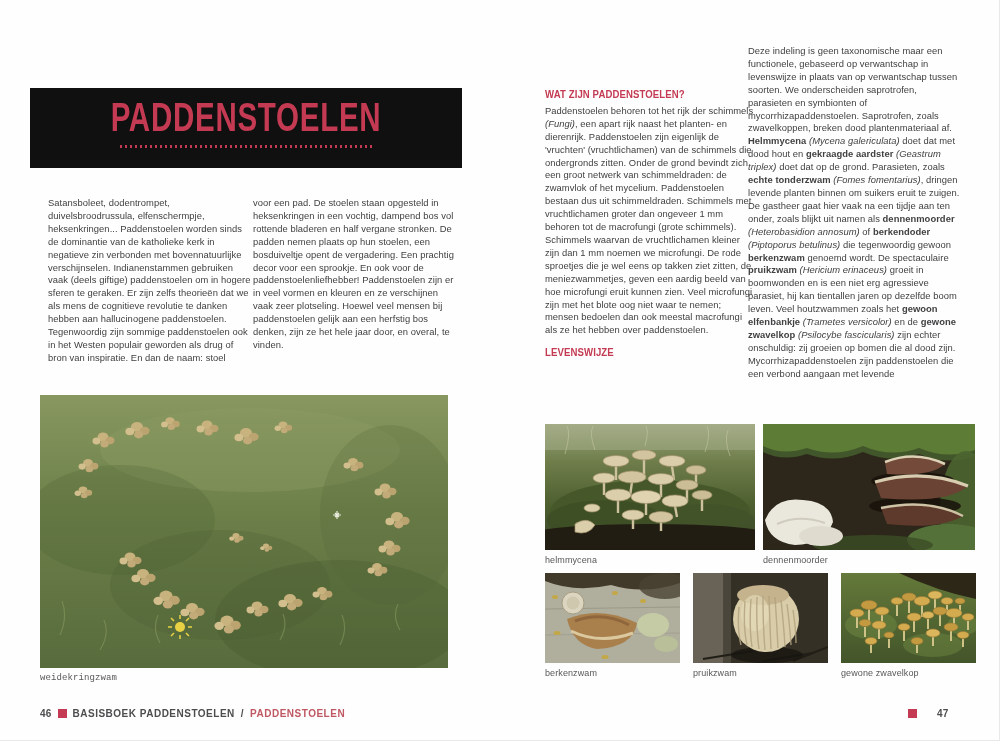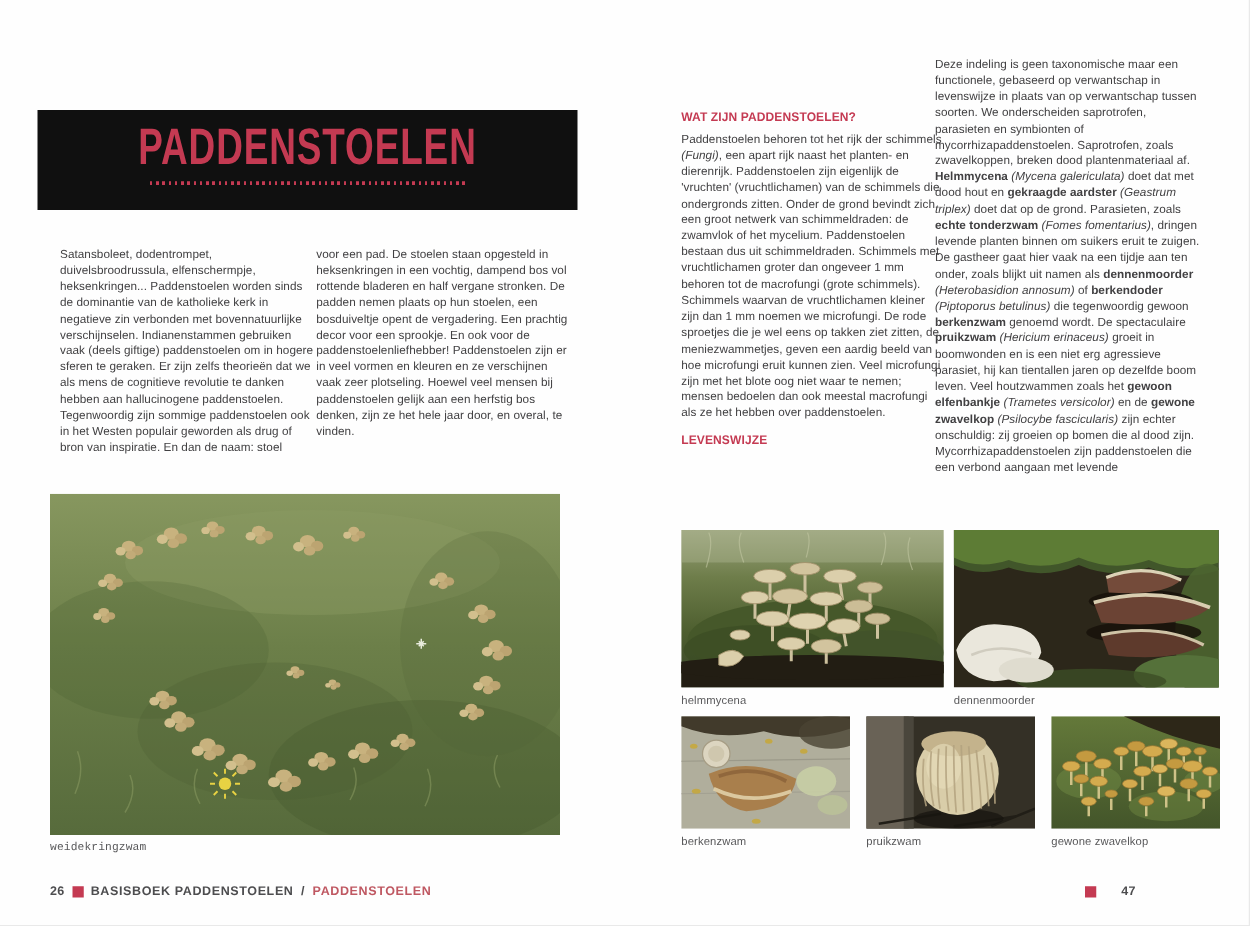--- a/index.html
+++ b/index.html
@@ -57,21 +57,21 @@
   .fig-dennen{left:763px;top:424px;width:212px;}
   .fig-berken{left:545px;top:573px;width:135px;}
   .fig-pruik{left:693px;top:573px;width:135px;}
   .fig-zwavel{left:841px;top:573px;width:135px;}
   
   .footer{
     position:absolute;top:708px;display:flex;align-items:center;gap:6px;
     font-size:10px;font-weight:700;letter-spacing:0.5px;color:var(--footer-text);
   }
   .footer-left{left:40px;}
-  .footer-right{left:868px;gap:20px;}
+  .footer-right{left:908px;gap:20px;}
   .red-square{width:9px;height:9px;background:var(--accent-red);display:inline-block;}
   .footer .chapter{color:var(--footer-red);}
   .footer .pagenum{letter-spacing:0.2px;}
 </style>
 </head>
 <body>
 
 <div class="spread">
 
   <section>
@@ -132,21 +132,21 @@
         <g>
           <circle cx="140" cy="232" r="5" fill="#e8d243"></circle>
           <path d="M140,224 v-4 M140,240 v4 M132,232 h-4 M148,232 h4 M134,226 l-3,-3 M146,226 l3,-3 M134,238 l-3,3 M146,238 l3,3" stroke="#e8d243" stroke-width="1.5"></path>
         </g>
         <path d="M295,118 l4,4 M299,118 l-4,4 M297,116 v8 M293,120 h8" stroke="#e9ecdd" stroke-width="1.2"></path>
       </svg>
       <figcaption>weidekringzwam</figcaption>
     </figure>
 
     <footer class="footer footer-left">
-      <span class="pagenum">26</span>
+      <span class="pagenum">46</span>
       <span class="red-square"></span>
       <span>BASISBOEK PADDENSTOELEN</span>
       <span>/</span>
       <span class="chapter">PADDENSTOELEN</span>
     </footer>
   </section>
 
   <section>
 
     <div class="body-col rp-col1">

